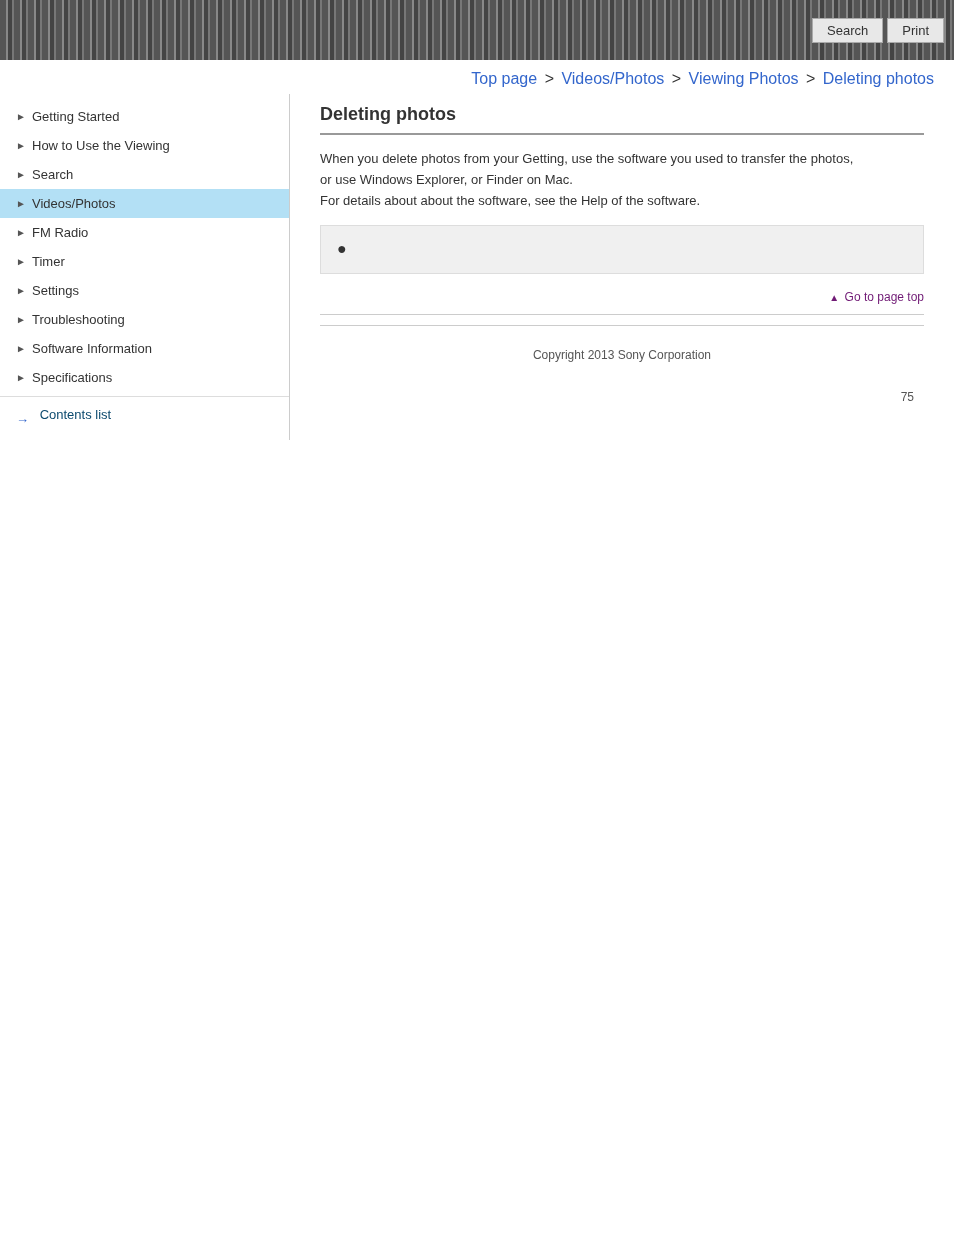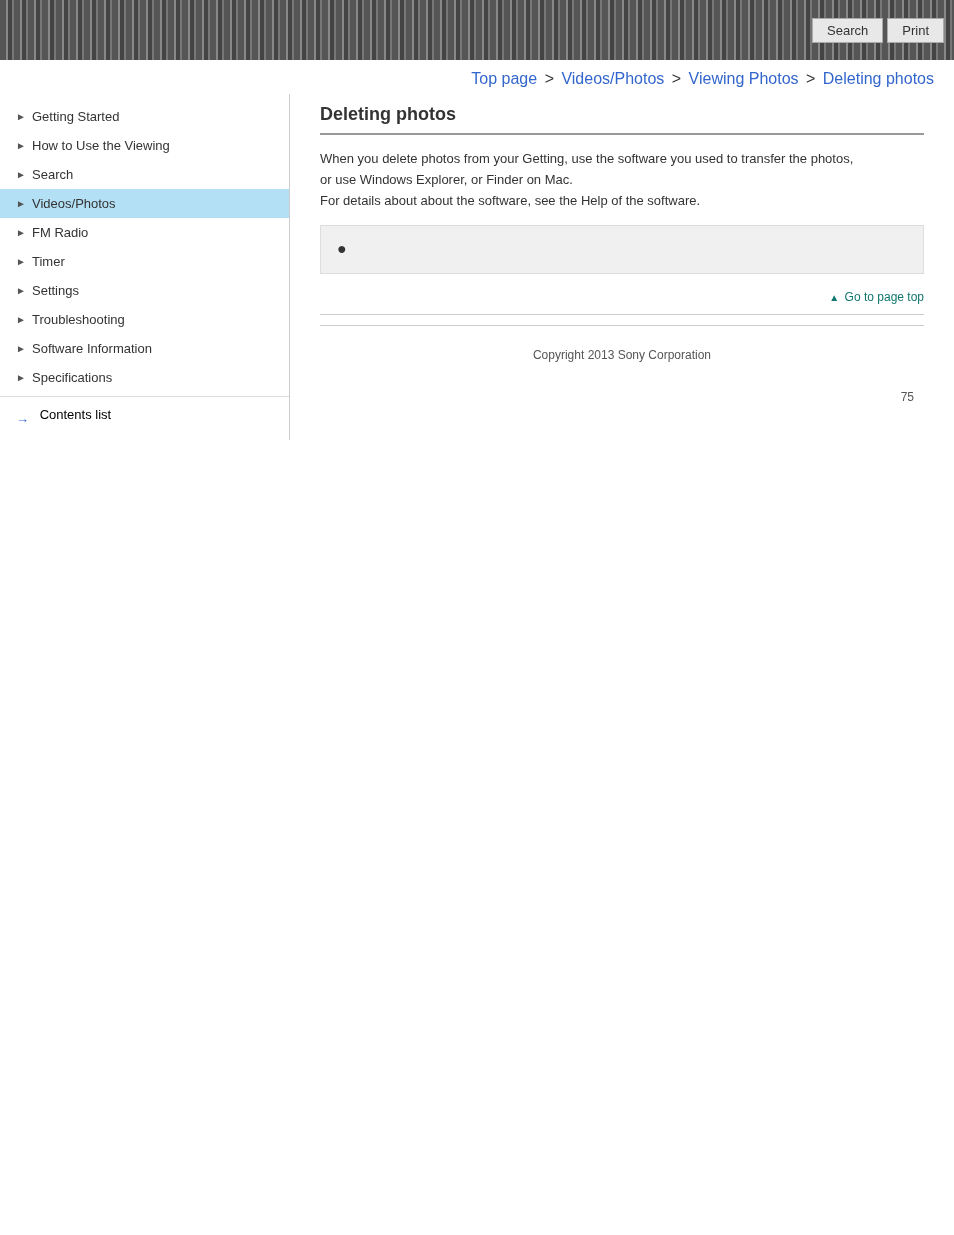--- a/index.html
+++ b/index.html
@@ -71,21 +71,21 @@
       margin-right: 6px;
       font-size: 10px;
       color: #555;
     }
     .sidebar-footer {
       padding: 10px 10px 10px 16px;
       border-top: 1px solid #ddd;
       margin-top: 4px;
     }
     .sidebar-footer a {
-      color: #000000;
+      color: #0c4a6e;
       text-decoration: none;
       font-size: 13px;
     }
     .contents-arrow {
       display: inline-block;
       width: 16px;
       height: 10px;
       margin-right: 4px;
       position: relative;
       vertical-align: middle;
@@ -135,21 +135,21 @@
       font-size: 16px;
       line-height: 1.4;
     }
 
     .go-to-top {
       text-align: right;
       font-size: 12px;
       margin-bottom: 10px;
     }
     .go-to-top a {
-      color: #0f766e;
+      color: #701a75;
       text-decoration: none;
     }
     .go-to-top .tri {
       font-size: 10px;
       margin-right: 2px;
     }
 
     .content-divider {
       border: none;
       border-top: 1px solid #ccc;

